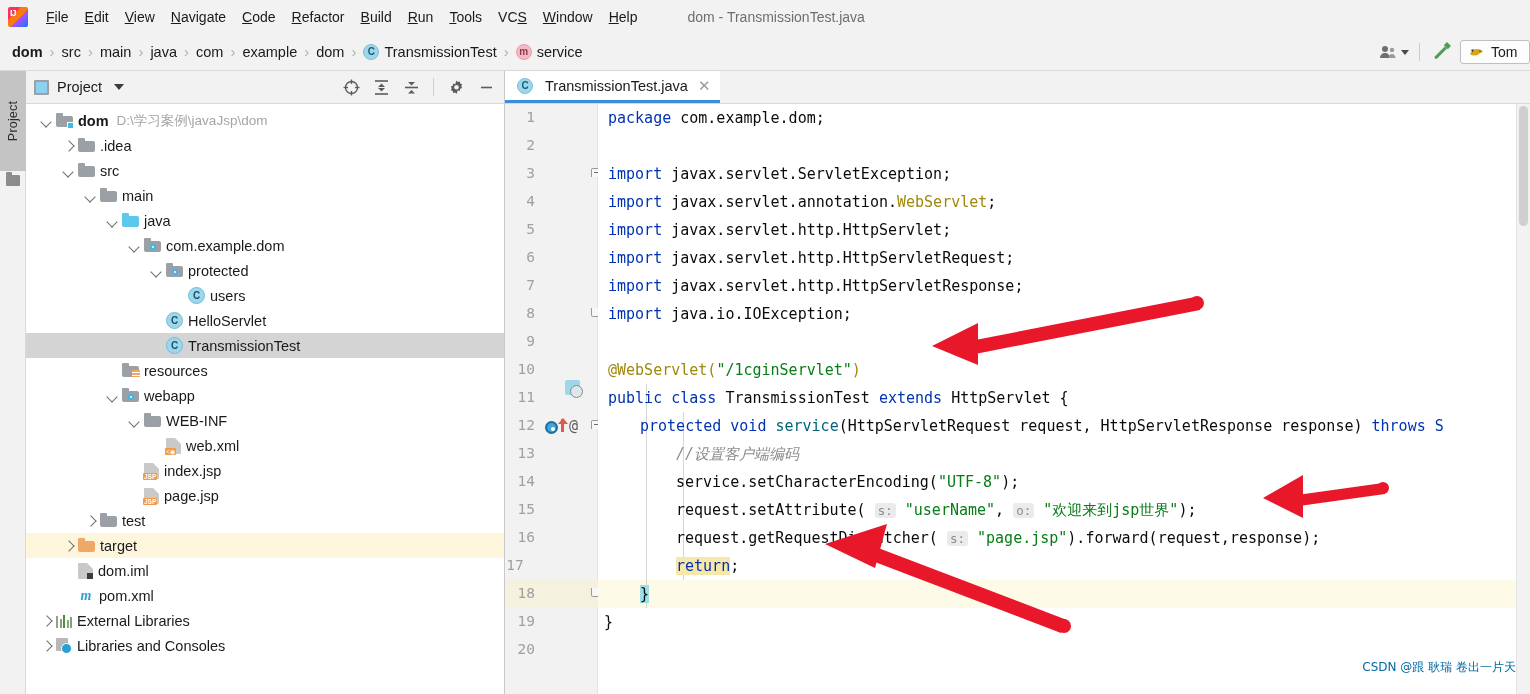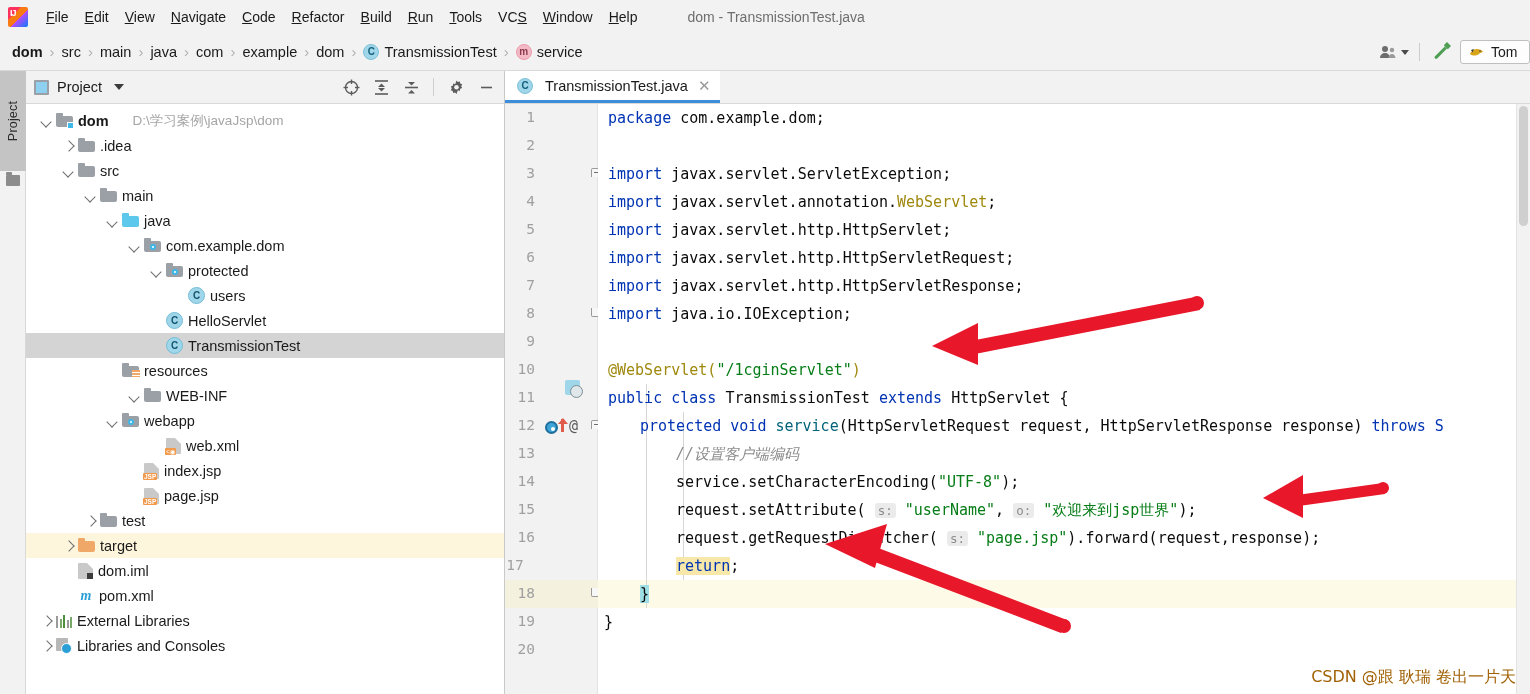--- a/index.html
+++ b/index.html
@@ -131,21 +131,21 @@
   .arrow.down::after {
     left: 2px; top: 4px; width: 7px; height: 7px;
     border-width: 0 0 1.7px 1.7px; transform: rotate(-45deg);
   }
   .arrow.right::after {
     left: 3px; top: 3px; width: 7px; height: 7px;
     border-width: 1.7px 1.7px 0 0; transform: rotate(45deg);
   }
   .nd-label { margin-left: 5px; }
   .nd-label.bold { font-weight: bold; }
-  .nd-path { color: #a5a5a5; margin-left: 24px; font-size: 13.5px; }
+  .nd-path { color: #a5a5a5; margin-left: 8px; font-size: 13.5px; }
 
   
   .ic { width: 17px; height: 15px; position: relative; flex: 0 0 17px; }
   .ic.folder::before {
     content:""; position:absolute; left:0; top:3px; width:17px; height:11px;
     background:#9aa0a6; border-radius:1px 2px 2px 2px;
   }
   .ic.folder::after {
     content:""; position:absolute; left:0; top:0px; width:7px; height:4px;
     background:#9aa0a6; border-radius:1px 1px 0 0;
@@ -311,21 +311,21 @@
   .scroll-th {
     position:absolute; right:2px; top:2px; width:9px; height:120px;
     background:#cfcfcf; border-radius:5px;
   }
 
   
   .arrow-svg { position:absolute; pointer-events:none; }
 
   
   .watermark {
-    position:absolute; right:14px; bottom:6px; font-size:16px; color:#a16207;
+    position:absolute; right:14px; bottom:18px; font-size:12px; color:#0369a1;
     white-space:nowrap; font-family:"DejaVu Sans", sans-serif;
   }
 </style>
 </head>
 <body>
 
 <div id="app">
 
   <div class="menubar">
     <div class="ij-logo"></div>
@@ -555,36 +555,36 @@
           <span style="display: inline-block; width: 76px; flex: 0 0 76px;"></span>
           <span class="arrow "></span>
           <span style="display: inline-flex; align-items: center;">
             <span class="ic folder">
               <span class="badge-lines"></span>
             </span>
           </span>
           <span class="nd-label">resources</span>
         </div>
         <div class="node">
+          <span style="display: inline-block; width: 76px; flex: 0 0 76px;"></span>
+          <span class="arrow down"></span>
+          <span style="display: inline-flex; align-items: center;">
+            <span class="ic folder">
+              <span class="badge-dot"></span>
+            </span>
+          </span>
+          <span class="nd-label">webapp</span>
+        </div>
+        <div class="node">
           <span style="display: inline-block; width: 98px; flex: 0 0 98px;"></span>
           <span class="arrow down"></span>
           <span style="display: inline-flex; align-items: center;">
             <span class="ic folder"></span>
           </span>
           <span class="nd-label">WEB-INF</span>
-        </div>
-        <div class="node">
-          <span style="display: inline-block; width: 76px; flex: 0 0 76px;"></span>
-          <span class="arrow down"></span>
-          <span style="display: inline-flex; align-items: center;">
-            <span class="ic folder">
-              <span class="badge-dot"></span>
-            </span>
-          </span>
-          <span class="nd-label">webapp</span>
         </div>
         <div class="node">
           <span style="display: inline-block; width: 120px; flex: 0 0 120px;"></span>
           <span class="arrow "></span>
           <span style="display: inline-flex; align-items: center;">
             <span class="ic file">
               <span class="tagxml">&lt;◉</span>
             </span>
           </span>
           <span class="nd-label">web.xml</span>

